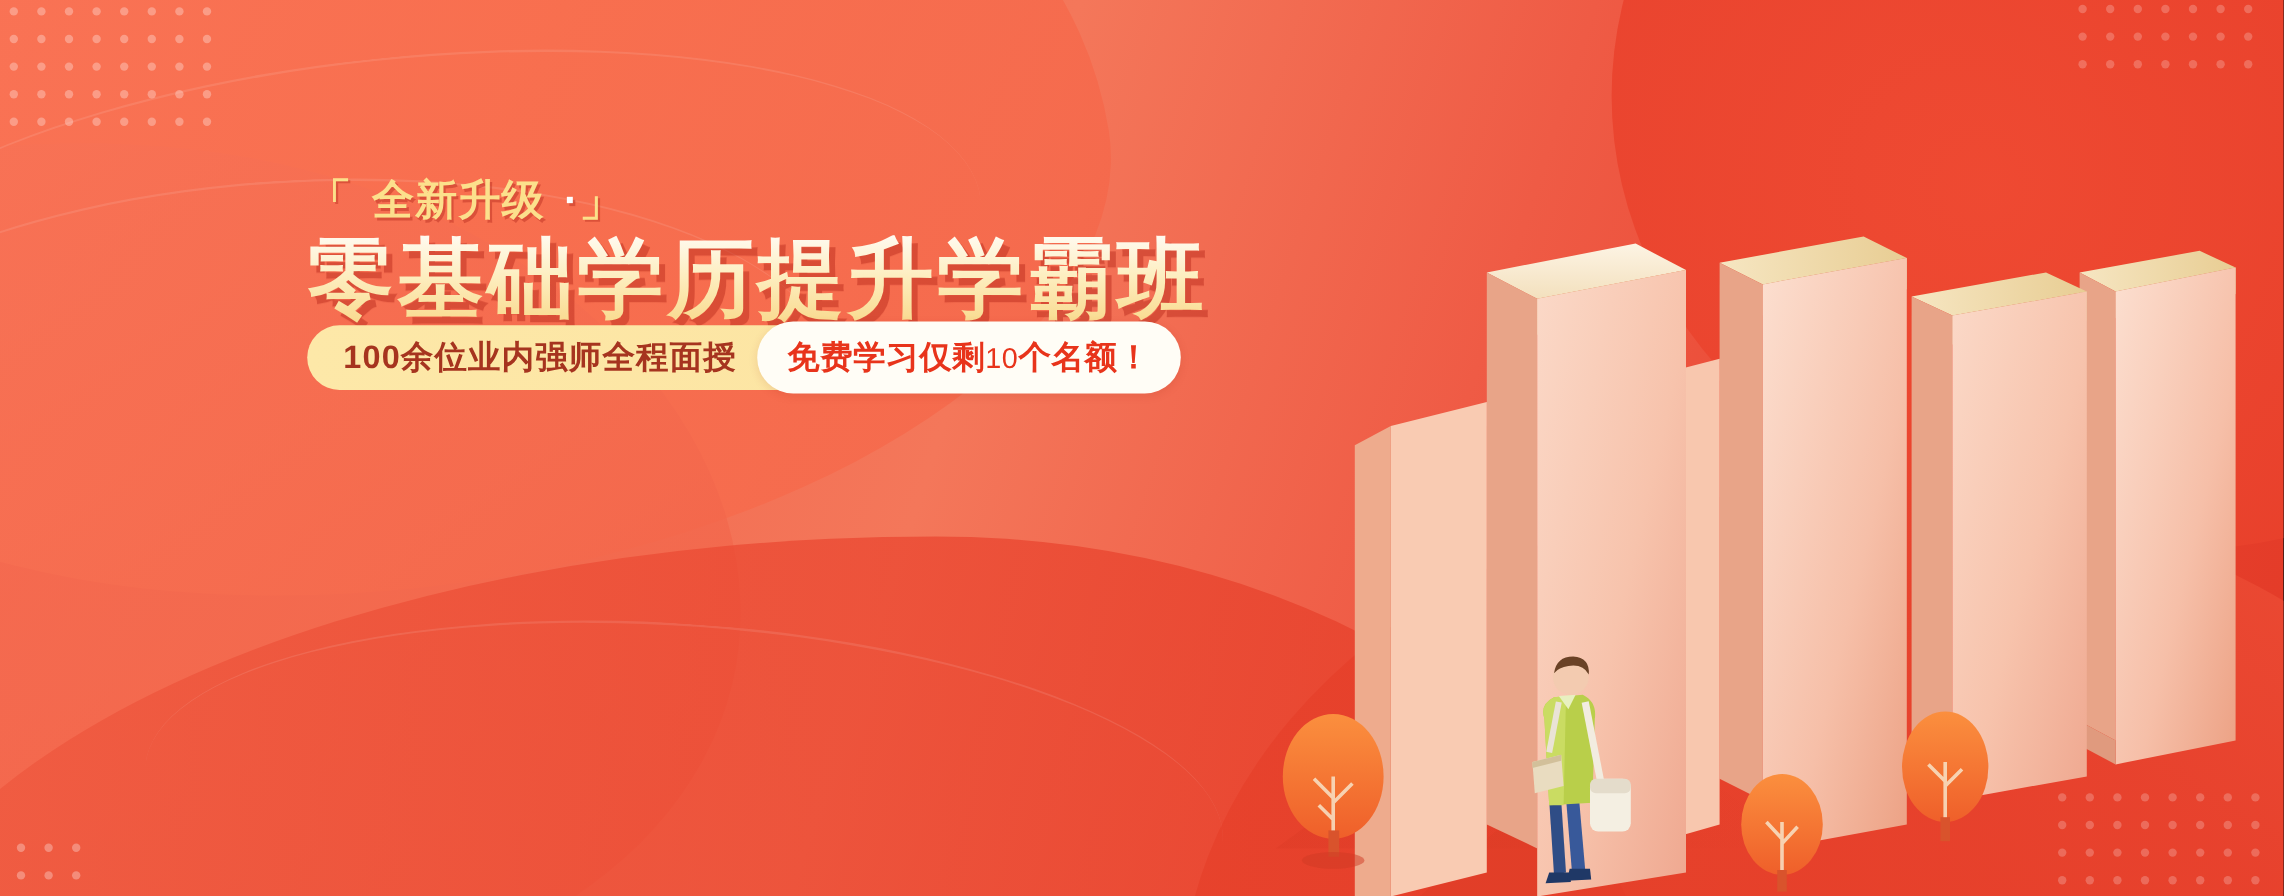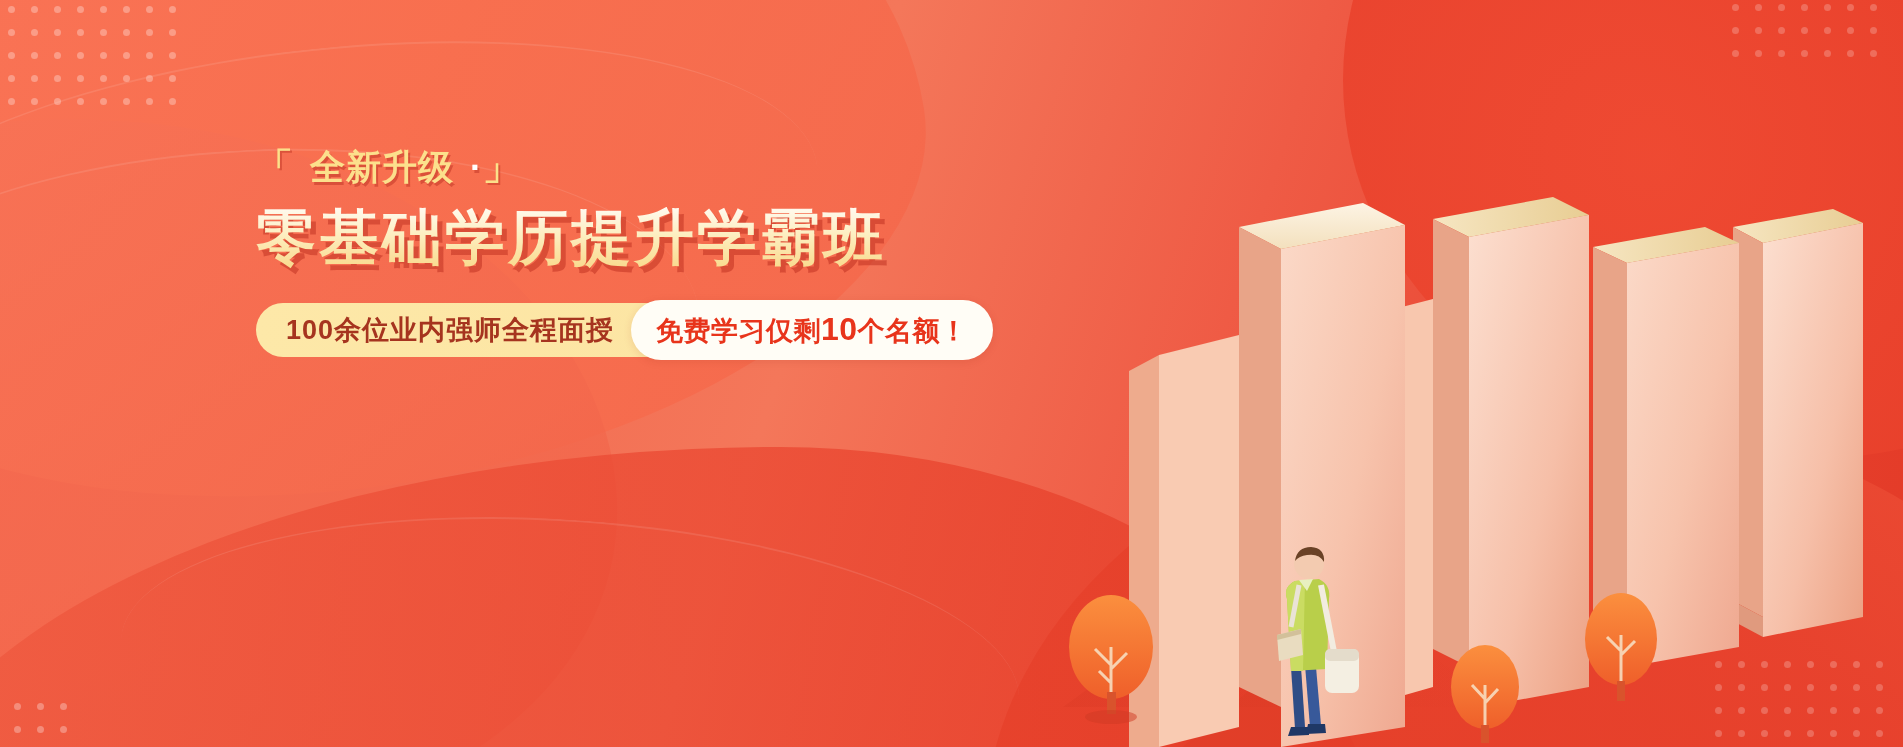--- a/index.html
+++ b/index.html
@@ -88,32 +88,31 @@
   .eyebrow .hl{
     color:#fce08c;margin:0 16px;
     text-shadow:2px 3px 0 rgba(170,32,20,.38);
   }
   .eyebrow .wt{
     color:#ffffff;
     text-shadow:2px 3px 0 rgba(170,32,20,.38);
   }
 
   .headline{
-    margin-top:22px;
-    font-size:60px;font-weight:bold;line-height:1.04;
+    margin-top:11px;
+    font-size:72px;font-weight:bold;line-height:1.04;
     letter-spacing:3px;white-space:nowrap;
     color:#fdeec2;
     background:linear-gradient(180deg,#fffaf0 0%,#fdeec0 45%,#f9d98c 100%);
     -webkit-background-clip:text;background-clip:text;
     -webkit-text-fill-color:transparent;
     filter:drop-shadow(5px 6px 0 rgba(181,38,24,.45));
   }
 
   .pills{
-    margin-top:34px;
     display:flex;align-items:center;
     position:relative;
     width:700px;height:54px;
   }
   .pill-yellow{
     position:absolute;left:0;top:0;
     height:54px;width:700px;
     border-radius:27px;
     background:linear-gradient(90deg,#fde8a8 0%,#fce3a0 100%);
   }
@@ -128,21 +127,21 @@
     border-radius:30px;
     background:#fffdf6;
     display:flex;align-items:center;
     padding:16px 25px;
     box-shadow:0 2px 8px rgba(150,30,18,.12);
   }
   .pill-white .txt{
     font-size:27px;font-weight:bold;letter-spacing:.5px;
     color:#e8341b;white-space:nowrap;display:flex;align-items:baseline;
   }
-  .pill-white .big{font-size:32px;font-weight:bold;}
+  .pill-white .big{font-size:24px;font-weight:normal;}
 
   
   .art{position:absolute;right:0;bottom:0;width:870px;height:560px;z-index:4;}
   .art svg{display:block;width:100%;height:100%;}
 </style>
 </head>
 <body>
 
 <div class="banner">
 

